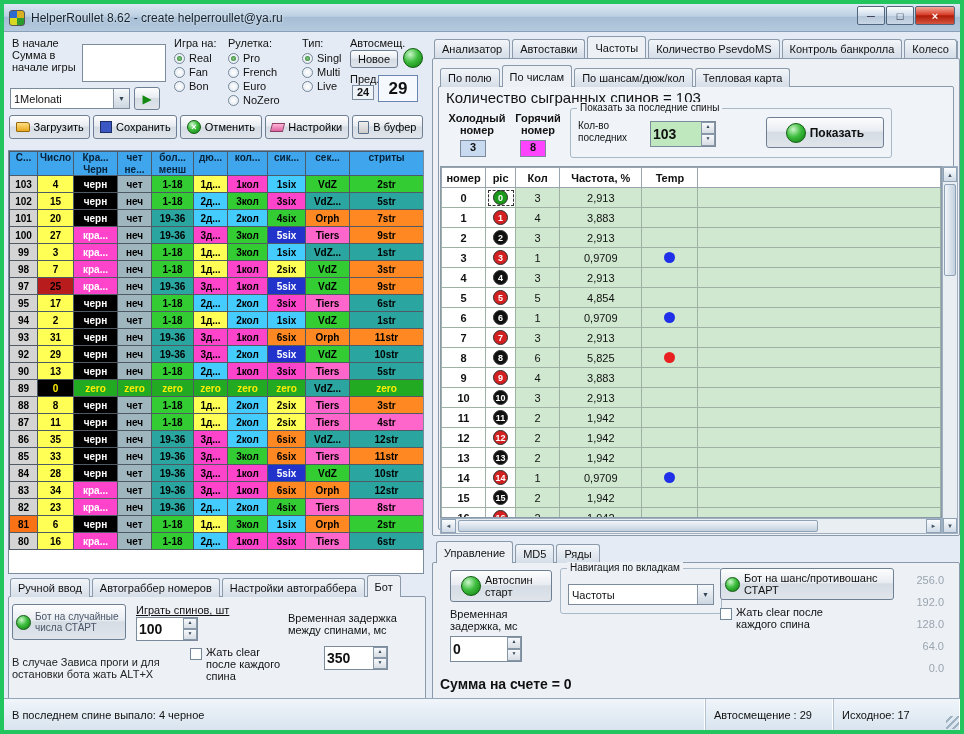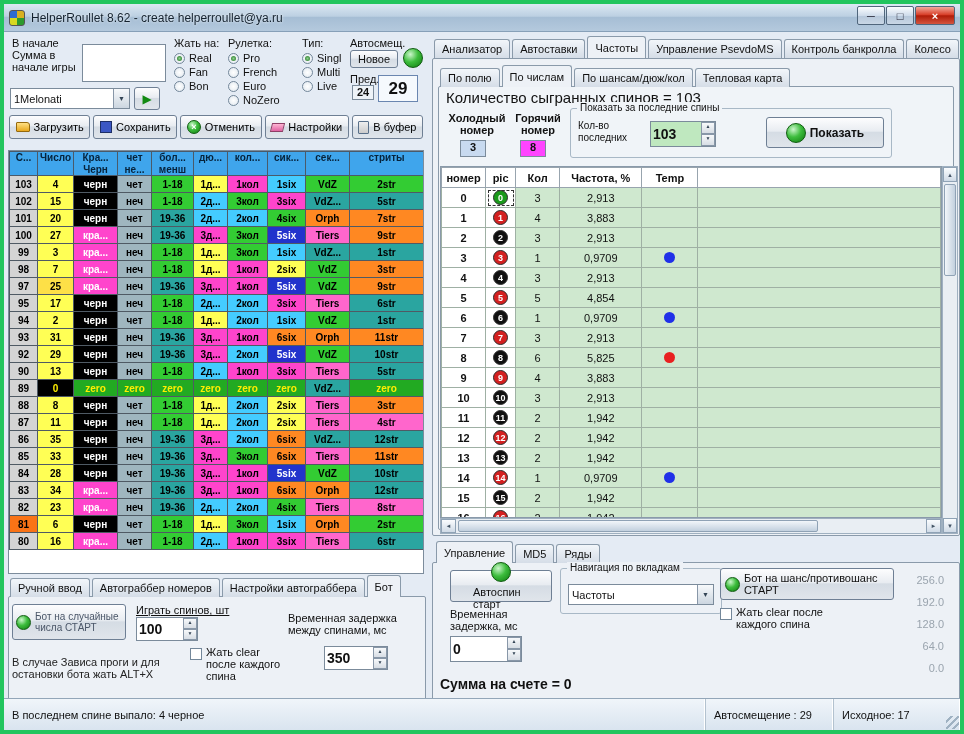--- a/index.html
+++ b/index.html
@@ -120,21 +120,21 @@
     <div class="win-buttons">
       <div class="win-btn">─</div>
       <div class="win-btn">□</div>
       <div class="win-btn close">×</div>
     </div>
   </div>
 
   <div class="lbl" style="left:8px;top:33px;width:66px;">В начале Сумма в начале игры</div>
   <div class="sunken" style="left:78px;top:40px;width:84px;height:38px;"></div>
 
-  <div class="lbl" style="left:170px;top:33px;">Жать на:</div>
+  <div class="lbl" style="left:170px;top:33px;">Игра на:</div>
   <div id="game-options" style="position:absolute;left:170px;top:47px;">
       <div class="radio-row">
         <span class="rb sel"></span>
         <span>Real</span>
       </div>
       <div class="radio-row">
         <span class="rb"></span>
         <span>Fan</span>
       </div>
       <div class="radio-row">
@@ -345,21 +345,21 @@
             <td style="background: rgb(159, 182, 191); color: rgb(0, 0, 0);">неч</td>
             <td style="background: rgb(51, 204, 51); color: rgb(0, 0, 0);">1-18</td>
             <td style="background: rgb(255, 255, 85); color: rgb(0, 0, 0);">1д...</td>
             <td style="background: rgb(255, 68, 204); color: rgb(0, 0, 0);">1кол</td>
             <td style="background: rgb(255, 255, 85); color: rgb(0, 0, 0);">2six</td>
             <td style="background: rgb(51, 204, 51); color: rgb(0, 0, 0);">VdZ</td>
             <td style="background: rgb(255, 136, 34); color: rgb(0, 0, 0);">3str</td>
           </tr>
           <tr>
             <td style="background: rgb(212, 212, 212); color: rgb(0, 0, 0);">97</td>
-            <td style="background: #fde047; color: rgb(0, 0, 0);">25</td>
+            <td style="background: #b91c1c; color: rgb(0, 0, 0);">25</td>
             <td style="background: rgb(255, 68, 204); color: rgb(255, 255, 255);">кра...</td>
             <td style="background: rgb(159, 182, 191); color: rgb(0, 0, 0);">неч</td>
             <td style="background: rgb(42, 165, 160); color: rgb(0, 0, 0);">19-36</td>
             <td style="background: rgb(255, 68, 204); color: rgb(0, 0, 0);">3д...</td>
             <td style="background: rgb(255, 68, 204); color: rgb(0, 0, 0);">1кол</td>
             <td style="background: rgb(34, 51, 204); color: rgb(255, 255, 255);">5six</td>
             <td style="background: rgb(51, 204, 51); color: rgb(0, 0, 0);">VdZ</td>
             <td style="background: rgb(255, 136, 34); color: rgb(0, 0, 0);">9str</td>
           </tr>
           <tr>
@@ -575,21 +575,21 @@
       </div>
   </div>
   <div class="cb" style="left:186px;top:644px;z-index:6;"></div>
   <div class="lbl" style="left:202px;top:642px;width:86px;z-index:6;">Жать clear после каждого спина</div>
   <div class="lbl note" style="left:8px;top:652px;width:160px;z-index:6;">В случае Зависа проги и для остановки бота жать ALT+X</div>
 
   <div class="tabstrip" id="main-tabs" style="left:430px;top:32px;z-index:4;">
       <div class="tab">Анализатор</div>
       <div class="tab">Автоставки</div>
       <div class="tab active">Частоты</div>
-      <div class="tab">Управление PsevdoMS</div>
+      <div class="tab">Количество PsevdoMS</div>
       <div class="tab">Контроль банкролла</div>
       <div class="tab">Колесо</div>
     </div>
   <div class="sb-btn" style="left:922px;top:37px;width:16px;height:17px;font-size:7px;">◄</div>
   <div class="sb-btn" style="left:938px;top:37px;width:16px;height:17px;font-size:7px;">►</div>
   <div class="panel3d" style="left:428px;top:54px;width:528px;height:478px;"></div>
 
   <div class="tabstrip" id="sub-tabs" style="left:436px;top:61px;z-index:6;">
       <div class="tab">По полю</div>
       <div class="tab active">По числам</div>
@@ -835,21 +835,21 @@
     <div class="sb-btn" style="right:0;top:0;width:15px;height:14px;">►</div>
   </div>
 
   <div class="tabstrip" id="control-tabs" style="left:432px;top:537px;z-index:4;">
       <div class="tab active">Управление</div>
       <div class="tab">MD5</div>
       <div class="tab">Ряды</div>
     </div>
   <div class="panel3d" style="left:428px;top:558px;width:528px;height:142px;"></div>
 
-  <div class="btn" style="left:446px;top:566px;width:102px;height:32px;z-index:6;flex-direction:column;">
+  <div class="btn" style="left:446px;top:566px;width:102px;height:32px;z-index:6;">
     <span class="gball"></span>
     <span style="width:56px;line-height:12px;">Автоспин старт</span>
   </div>
 
   <div class="gbox" style="left:556px;top:564px;width:162px;height:46px;z-index:6;background:#edf1f6;">
     <span class="legend" style="background:#edf1f6;">Навигация по вкладкам</span>
   </div>
   <div class="combo" style="left:564px;top:580px;width:146px;height:21px;z-index:7;">
     <div class="combo-val">Частоты</div>
     <div class="combo-btn">▼</div>

